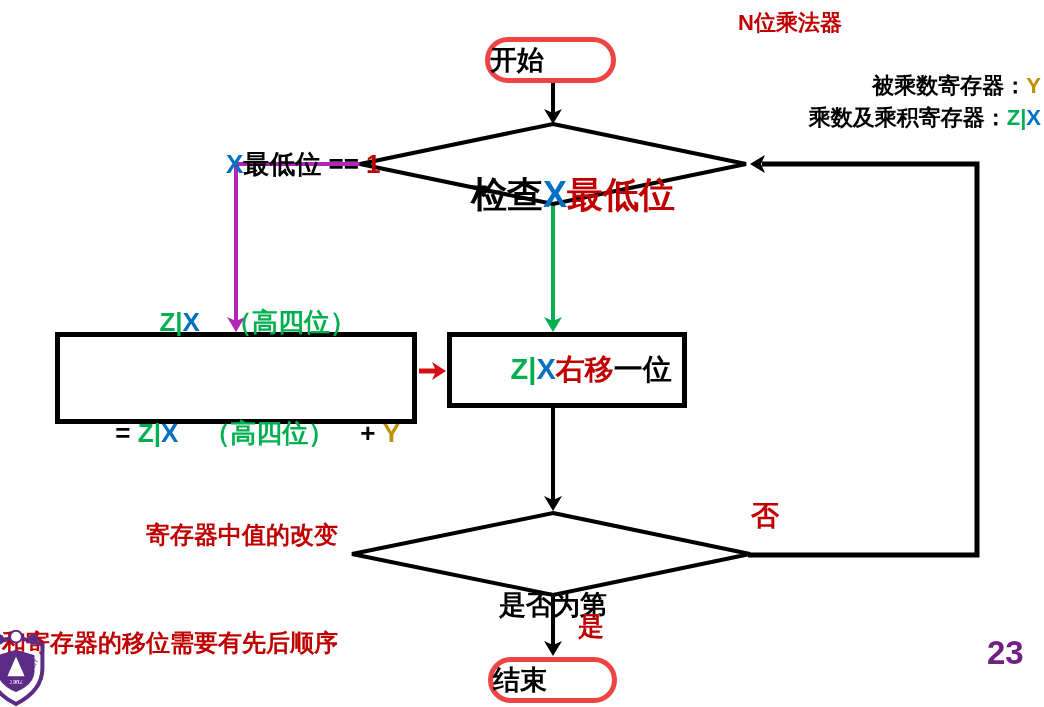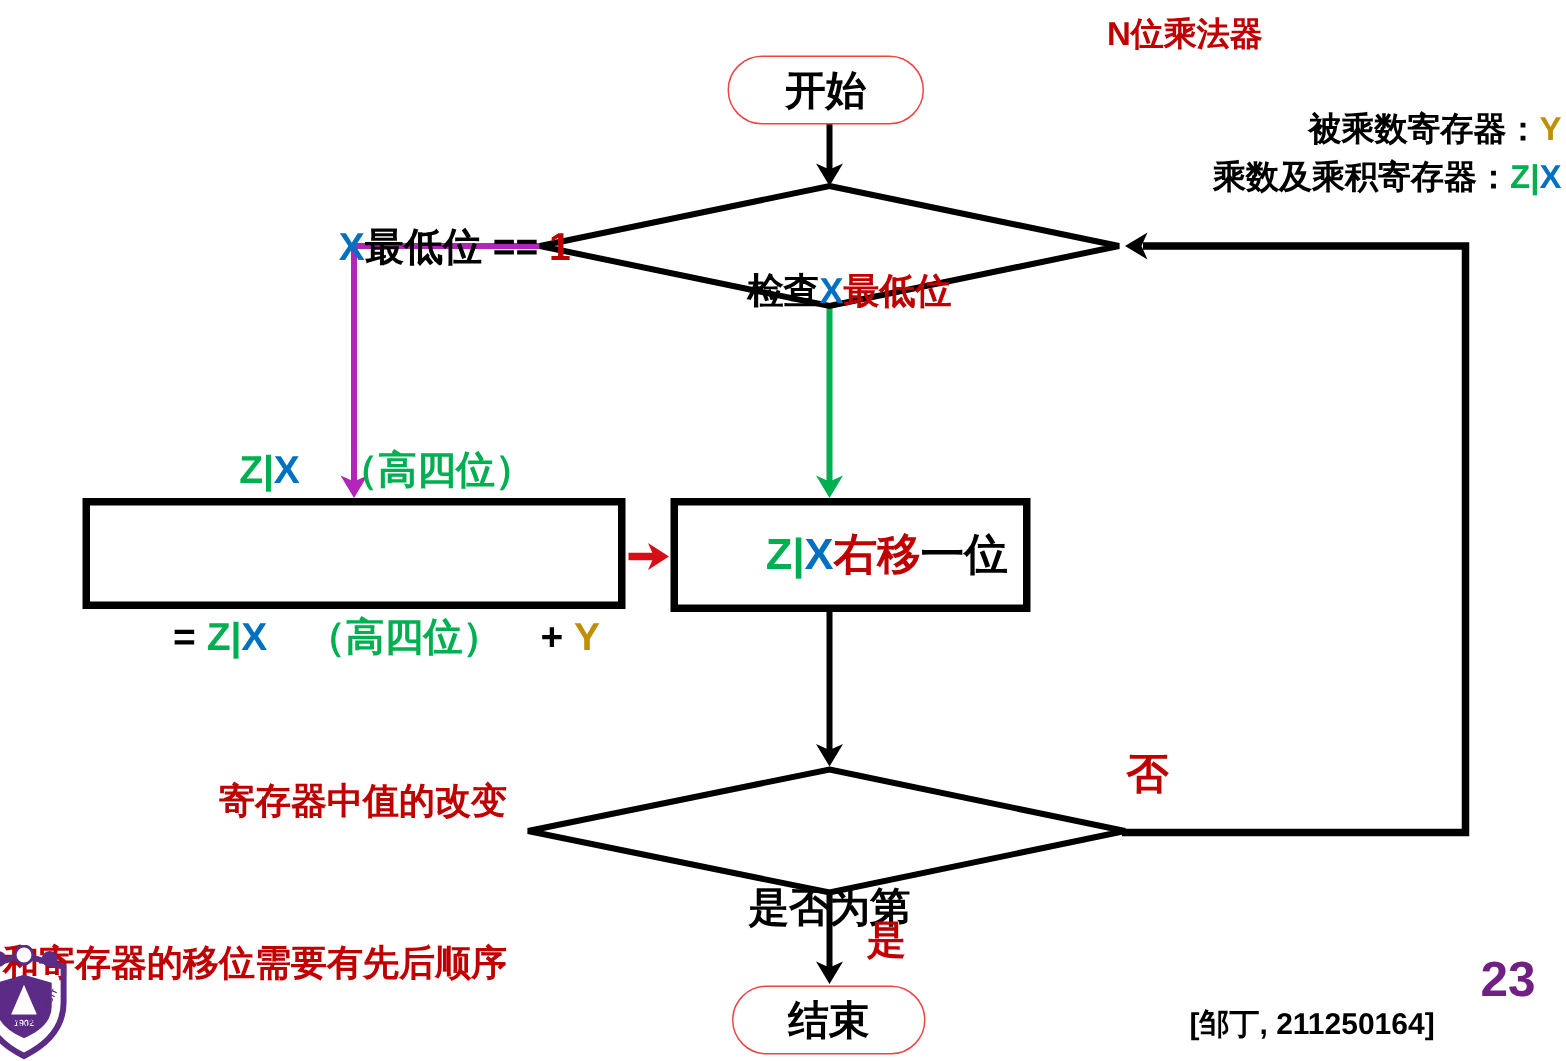--- a/index.html
+++ b/index.html
@@ -8,22 +8,22 @@
     font-family:"Liberation Sans","DejaVu Sans",sans-serif;font-weight:700;color:#000;
   }
   .wires{position:absolute;left:0;top:0;z-index:1;}
   .abs{position:absolute;z-index:2;white-space:pre;text-align:right;}
   .node-box{
     position:absolute;z-index:2;background:#fff;border:5px solid #000;
     box-sizing:border-box;display:flex;flex-direction:column;align-items:center;justify-content:center;
     text-align:center;
   }
   .stadium{
-    position:absolute;z-index:2;background:#fff;border:1px solid #ef4444;border-radius:26px;
-    box-sizing:border-box;display:flex;align-items:center;justify-content:center;
+    position:absolute;z-index:2;background:#fff;border:5px solid #ef4444;border-radius:26px;
+    box-sizing:border-box;display:flex;align-items:center;justify-content:flex-start;
   }
   .seg{white-space:pre;}
   .center{text-align:center;}
   .right{text-align:center;}
   .line{white-space:pre;}
   .logo-wrap{position:absolute;z-index:2;}
 </style>
 </head>
 <body>
 
@@ -65,26 +65,26 @@
   </div>
 
   <div class="stadium" style="left:485px;top:37px;width:131px;height:46px;font-size:27px;">
     <span>开始</span>
   </div>
 
   <div class="abs" style="left:197px;top:122px;font-size:26px;line-height:28px;">
     <span class="seg" style="color: rgb(0, 112, 192);">X</span><span class="seg">最低位 == </span><span class="seg" style="color: rgb(192, 0, 0);">1</span>
   </div>
 
-  <div class="abs center" style="left:403px;top:150px;width:300px;font-size:24px;line-height:30px;">
+  <div class="abs center" style="left:403px;top:150px;width:300px;font-size:36px;line-height:30px;">
     <span class="seg">检查</span><span class="seg" style="color: rgb(0, 112, 192);">X</span><span class="seg" style="color: rgb(192, 0, 0);">最低位</span>
   </div>
 
 
-  <div class="node-box" style="left:55px;top:332px;width:362px;height:74px;font-size:26px;line-height:37px;">
+  <div class="node-box" style="left:55px;top:332px;width:362px;height:92px;font-size:26px;line-height:37px;">
     <div class="line">
       <span class="seg" style="color: rgb(0, 176, 80);">Z|</span><span class="seg" style="color: rgb(0, 112, 192);">X</span><span class="seg" style="color: rgb(0, 176, 80);">　（高四位）</span>
     </div>
     <div class="line">
       <span class="seg">= </span><span class="seg" style="color: rgb(0, 176, 80);">Z|</span><span class="seg" style="color: rgb(0, 112, 192);">X</span><span class="seg" style="color: rgb(0, 176, 80);">　（高四位）　</span><span class="seg">+ </span><span class="seg" style="color: rgb(191, 144, 0);">Y</span>
     </div>
   </div>
 
   <div class="node-box" style="left:447px;top:332px;width:240px;height:76px;font-size:29px;">
     <div class="line">
@@ -122,16 +122,15 @@
         <polygon points="50,40 63,70 37,70" fill="#ffffff"></polygon>
         <text x="50" y="82" font-size="9" fill="#ffffff" text-anchor="middle" font-family="Liberation Sans, DejaVu Sans, sans-serif">1902</text>
         <path id="arcpath" d="M16 46 Q50 120 84 46" fill="none"></path>
         <text font-size="8" letter-spacing="1" font-family="Liberation Sans, DejaVu Sans, sans-serif">
           <textPath href="#arcpath" startOffset="8%">NANJING UNIVERSITY</textPath>
         </text>
       </g>
     </svg>
   </div>
 
-  <div class="abs" style="left:793px;top:669px;font-size:20px;">[邹丁, 211250164]</div>
   <div class="abs" style="left: 987px; top: 634px; font-size: 33px; color: rgb(112, 32, 130);">23</div>
 
 </div>
 
 </body></html>

